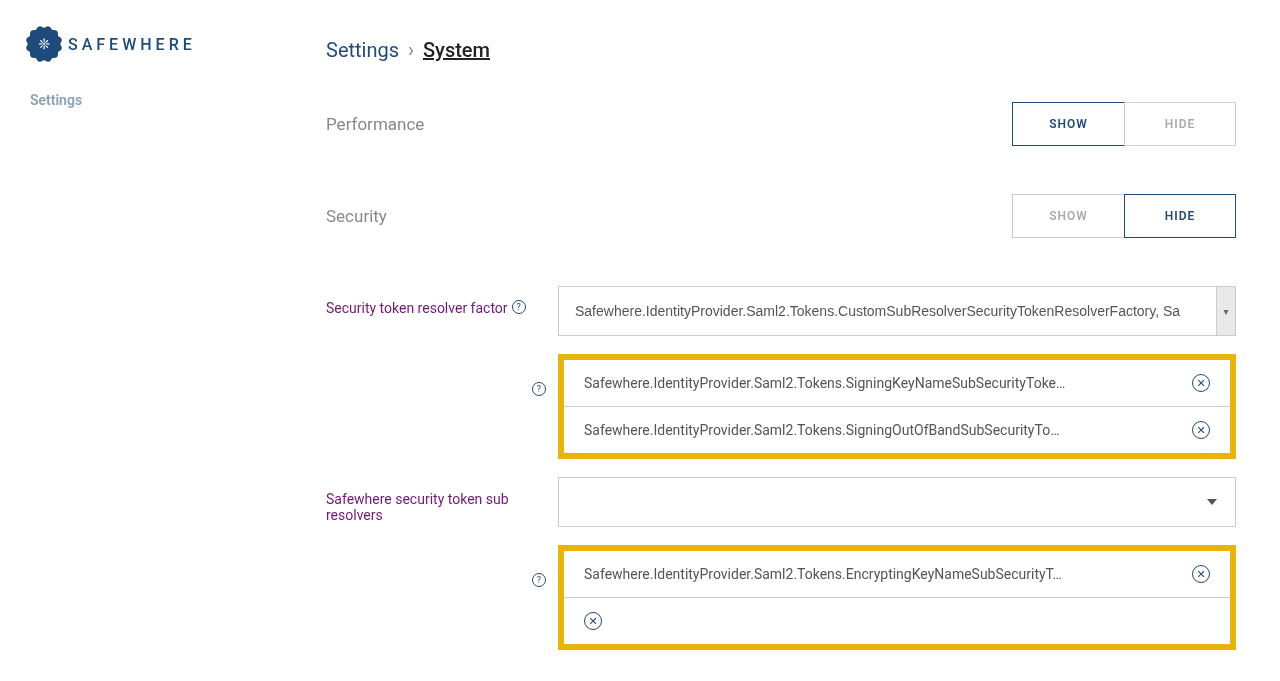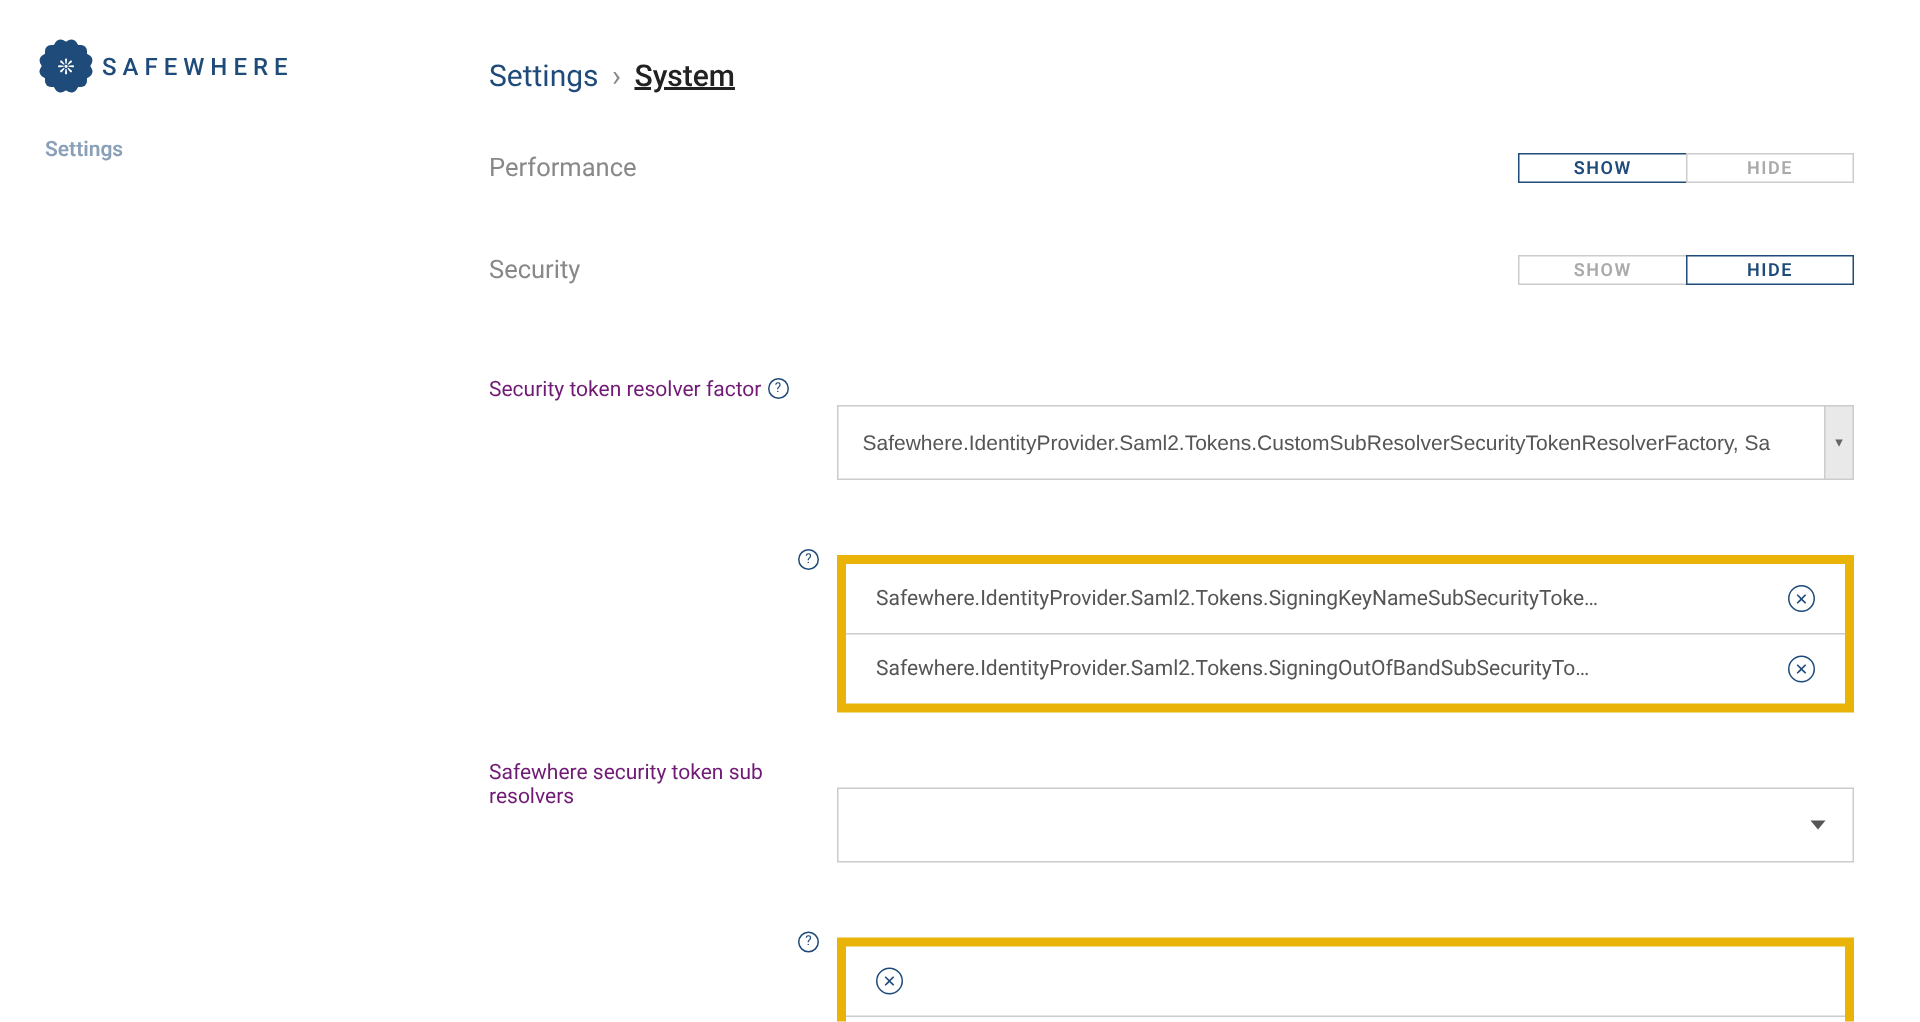--- a/index.html
+++ b/index.html
@@ -15,28 +15,28 @@
     .nav-item { display: block; padding: 8px 0; font-size: 14px; color: #1f4b7a; text-decoration: none; cursor: pointer; }
     .nav-item.active { color: #8aa0b8; font-weight: 600; }
     .main { flex: 1; padding: 38px 44px 0 36px; }
     .breadcrumb { font-size: 20px; margin-bottom: 40px; }
     .bc-parent { color: #1f4b7a; }
     .bc-sep { color: #888; margin: 0 4px; }
     .bc-current { color: #222; font-weight: 500; text-decoration: underline; }
     .section-row { display: flex; align-items: center; justify-content: space-between; margin-bottom: 48px; margin-top: 20px;}
     .section-title { font-size: 17px; color: #888; }
     .toggle-group { display: flex; }
-    .toggle-btn { width: 112px; height: 20px; border: 1px solid #ccc; background: #fff; font-size: 12px; font-weight: 600; letter-spacing: 1px; color: #aaa; cursor: pointer; display: flex; align-items: center; justify-content: center; }
+    .toggle-btn { width: 112px; height: 44px; border: 1px solid #ccc; background: #fff; font-size: 12px; font-weight: 600; letter-spacing: 1px; color: #aaa; cursor: pointer; display: flex; align-items: center; justify-content: center; }
     .toggle-btn.on { border-color: #1f4b7a; color: #1f4b7a; }
     .toggle-group .toggle-btn:first-child { border-right: none; }
     .field-row { display: flex; align-items: flex-start; margin-bottom: 18px; gap: 12px; }
     .field-label-wrap { width: 220px; display: flex; align-items: flex-start; gap: 4px; padding-top: 14px; }
     .field-label { font-size: 14px; color: #701a75; }
     .help-icon { width: 14px; height: 14px; border: 1px solid #1f4b7a; border-radius: 50%; font-size: 9px; color: #1f4b7a; display: inline-flex; align-items: center; justify-content: center; flex-shrink: 0; cursor: pointer; }
-    .field-input-wrap { flex: 1; margin-top: 32px; }
+    .field-input-wrap { flex: 1; }
     .text-input { width: 100%; height: 50px; border: 1px solid #ccc; padding: 0 40px 0 16px; font-size: 14px; color: #555; background: #fff; position: relative; }
     .select-box { width: 100%; height: 50px; border: 1px solid #ccc; display: flex; align-items: center; justify-content: flex-end; padding: 0 18px; cursor: pointer; position: relative; }
     .dropdown-caret { border-left: 5px solid transparent; border-right: 5px solid transparent; border-top: 6px solid #555; }
     .input-with-spin { position: relative; }
     .spin { position: absolute; right: 0; top: 0; width: 20px; height: 50px; background: #e9e9e9; border: 1px solid #ccc; display: flex; align-items: center; justify-content: center; font-size: 10px; color: #666; }
     .list-box { border: 6px solid #eab308; }
     .list-item { display: flex; align-items: center; justify-content: space-between; padding: 14px 20px; font-size: 14px; color: #555; }
     .list-item + .list-item { border-top: 1px solid #ccc; }
     .remove-icon { width: 18px; height: 18px; border: 1px solid #1f4b7a; border-radius: 50%; color: #1f4b7a; font-size: 11px; display: flex; align-items: center; justify-content: center; cursor: pointer; flex-shrink: 0; }
     .list-item-text { overflow: hidden; text-overflow: ellipsis; white-space: nowrap; max-width: 560px; }
@@ -118,20 +118,21 @@
         </div>
       </div>
     </div>
     <div class="field-row">
       <div class="field-label-wrap" style="justify-content:flex-end;">
         <span class="help-icon help-right">?</span>
       </div>
       <div class="field-input-wrap">
         <div class="list-box">
           <div class="list-item">
+            <span class="list-item-text">Safewhere.IdentityProvider.Saml2.Tokens.EncryptingKeyNameSubSecurityT…</span>
             <span class="remove-icon">✕</span>
           </div>
           <div class="list-item">
             <span class="remove-icon">✕</span>
           </div>
         </div>
       </div>
     </div>
 
   </main>

